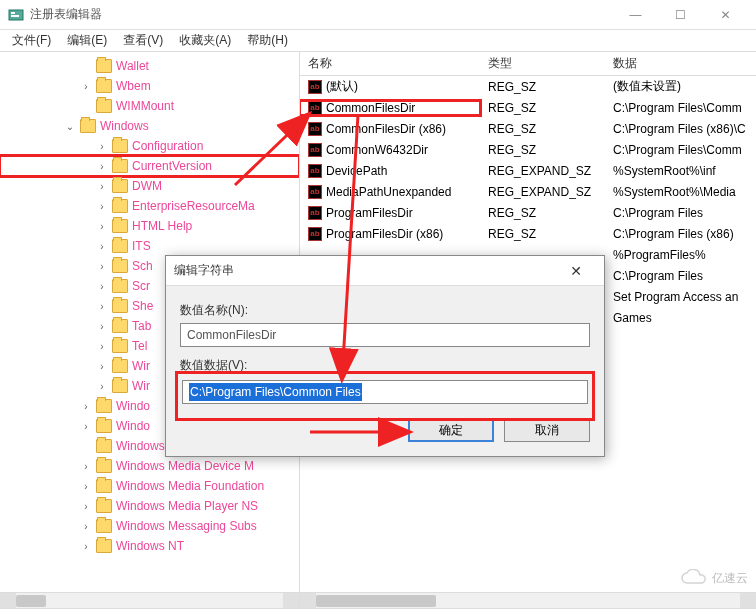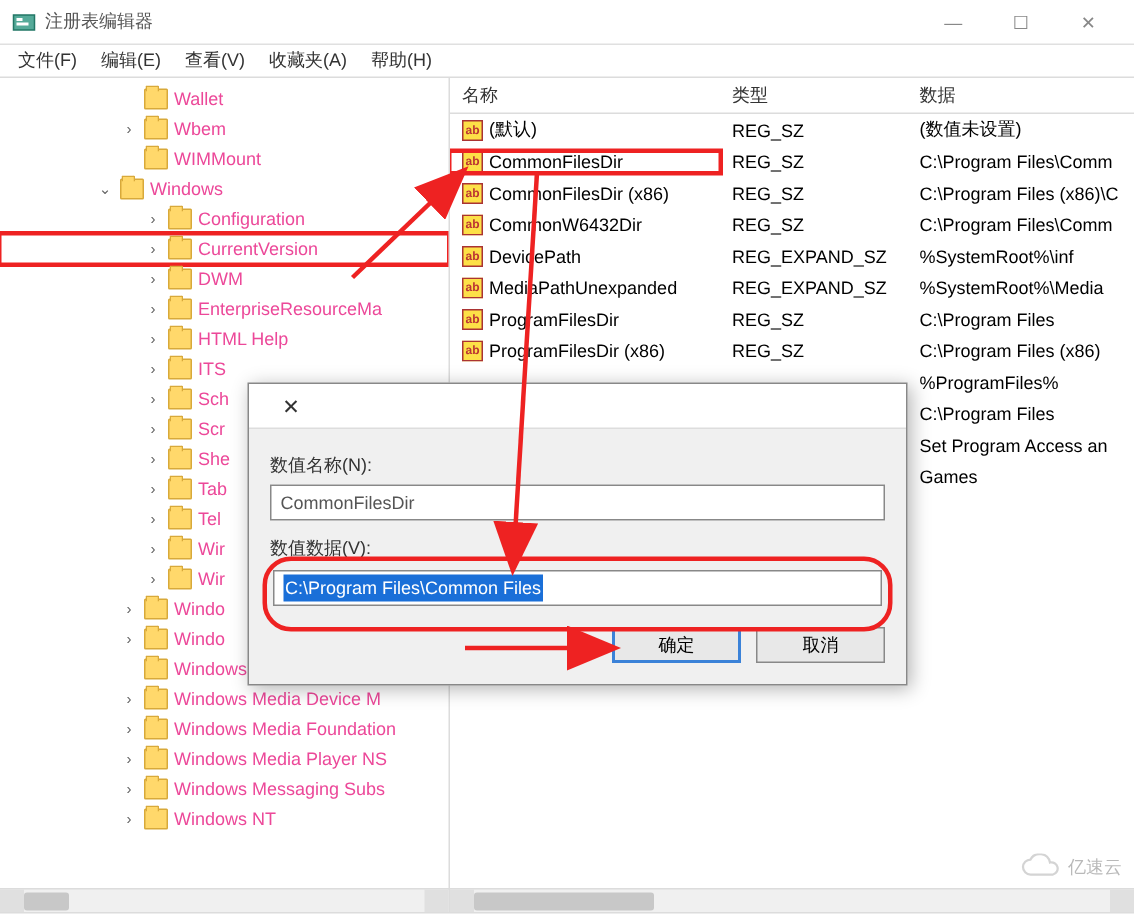--- a/index.html
+++ b/index.html
@@ -19,31 +19,31 @@
 .tree-row .folder::before{content:"";position:absolute;top:-3px;left:0;width:7px;height:3px;background:#ffd86b;border:1px solid #d8a93a;border-bottom:none;border-radius:1px 1px 0 0;}
 .tree-row .label { color: #ec4899; }
 .list { flex: 1; overflow: hidden; position: relative; }
 .list-header { display: flex; height: 24px; align-items: center; border-bottom: 1px solid #dcdcdc; color: #333; }
 .list-header .col { padding: 0 8px; }
 .col-name { width: 180px; } .col-type { width: 125px; } .col-data { flex: 1; font-family: Liberation Serif, serif; }
 .list-row { display: flex; height: 21px; align-items: center; white-space: nowrap; }
 .list-row .cell { padding: 0 8px; overflow: hidden; text-overflow: clip; }
 .cell-name { width: 180px; display:flex; align-items:center; gap:4px;} 
 .cell-type { width: 125px; } .cell-data { flex: 1; }
-.reg-icon { width:14px; height:14px; background:#fde047; border:1px solid #a33; display:inline-flex; align-items:center; justify-content:center; font-size:8px; color:#b33; font-weight:bold; flex-shrink:0;}
+.reg-icon { width:14px; height:14px; background:#000000; border:1px solid #a33; display:inline-flex; align-items:center; justify-content:center; font-size:8px; color:#b33; font-weight:bold; flex-shrink:0;}
 .statusbar { height: 20px; border-top: 1px solid #dcdcdc; padding: 2px 6px; color: #333; white-space:nowrap; overflow:hidden;}
 .hscroll { height: 16px; background: #f0f0f0; border-top:1px solid #dcdcdc; position:relative;}
 .hscroll::before{content:"";position:absolute;left:0;top:0;height:100%;width:16px;background:#e0e0e0;}
 .hscroll::after{content:"";position:absolute;right:0;top:0;height:100%;width:16px;background:#e0e0e0;}
 .hscroll.left-only .thumb{position:absolute;left:16px;top:2px;height:12px;width:30px;background:#c8c8c8;border-radius:2px;}
 .hscroll.right .thumb{position:absolute;left:16px;top:2px;height:12px;width:120px;background:#c8c8c8;border-radius:2px;}
 
 
 .hl-red { outline: 3px solid #e22; outline-offset: -1px; }
-.hl-red2 { outline: 3px solid #e22; outline-offset: 0px; border-radius: 16px; }
+.hl-red2 { outline: 3px solid #e22; outline-offset: 0px; }
 
 
 .dialog { position: absolute; left: 165px; top: 255px; width: 440px; background: #f0f0f0; border: 1px solid #888; box-shadow: 2px 2px 12px rgba(0,0,0,.3); }
 .dialog .dlg-title { height: 30px; background: #fff; display:flex; align-items:center; padding:0 8px; border-bottom:1px solid #ddd;}
 .dialog .dlg-title .t { flex:1; color:#333;}
 .dialog .dlg-close { width:40px; text-align:center; font-size:14px; color:#333;}
 .dialog .dlg-body { padding: 10px 14px 14px; }
 .dialog label { display:block; margin: 6px 0 4px; color:#333;}
 .dialog input[type=text] { width: 100%; height: 24px; padding: 2px 6px; border:1px solid #888; background:#fff; font-family:inherit; font-size:12px;}
 .dialog input[readonly]{ background:#fff; color:#555;}
@@ -324,20 +324,21 @@
     </div>
   <div class="hscroll right">
       <div class="thumb"></div>
     </div>
 </div>
 
 <div class="statusbar">计算机\HKEY_LOCAL_MACHINE\SOFTWARE\Microsoft\Windows\CurrentVersion</div>
 
 <div class="dialog">
   <div class="dlg-title">
+    <span class="t">编辑字符串</span>
     <span class="dlg-close">✕</span>
   </div>
   <div class="dlg-body">
     <label>数值名称(N):</label>
     <input type="text" readonly="" value="CommonFilesDir" style="">
     <label style="margin-top:10px">数值数据(V):</label>
     <div class="hl-red2" style="padding:6px 4px 14px; margin:-4px -2px 0;">
       <div style="position: relative;"><input type="text" id="valinput" value="C:\Program Files\Common Files" style="background: rgb(255, 255, 255); color: transparent; caret-color: rgb(0, 0, 0);"><div style="position: absolute; left: 7px; top: 3px; background: rgb(26, 111, 216); color: rgb(255, 255, 255); font-size: 12px; line-height: 18px; padding: 0px 1px; pointer-events: none;">C:\Program Files\Common Files</div></div>
     </div>
     <div class="btns">

